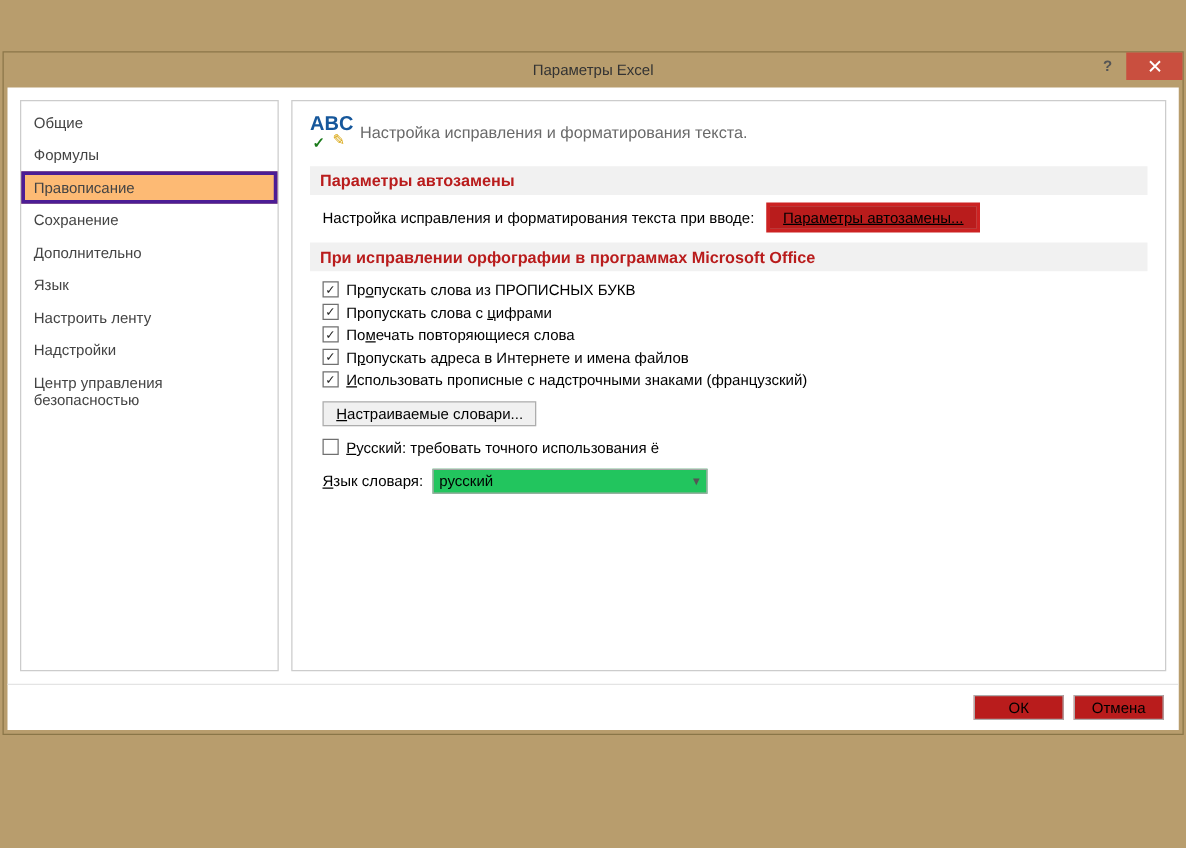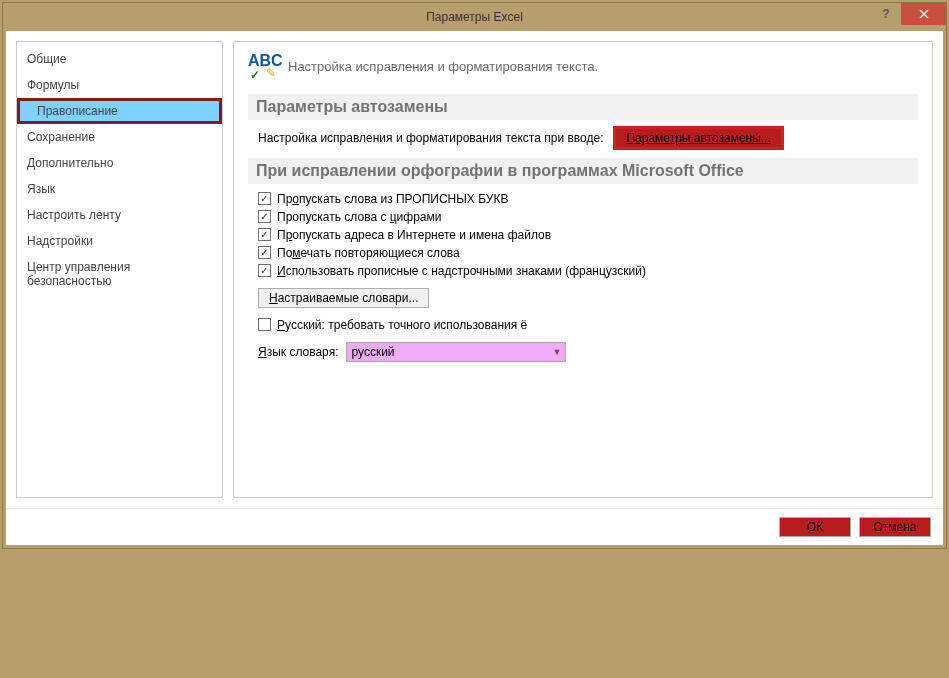--- a/index.html
+++ b/index.html
@@ -1,47 +1,47 @@
 <!DOCTYPE html>
 <html><head>
 <meta charset="utf-8">
 <style>
   * { box-sizing: border-box; font-family: "Segoe UI", Tahoma, sans-serif; font-size: 12px; }
   body { margin: 0; background: #b89d6d; padding: 2px; }
-  .window { width: 945px; height: 547px; background: #b89d6d; border: 1px solid #8a7648; }
+  .window { width: 945px; height: 547px; background: #b89d6d; border: 1px solid #8a7648; margin-top: 39px; }
   .titlebar { height: 28px; display: flex; align-items: center; position: relative; }
   .title { flex: 1; text-align: center; color: #333; font-size: 12px; }
   .win-controls { position: absolute; right: 0; top: 0; display: flex; }
   .win-btn { width: 30px; height: 22px; display: flex; align-items: center; justify-content: center; color: #444; }
   .close-btn { background: #c94f3f; color: #fff; width: 45px; }
   .help-btn { color: #555; font-weight: bold; }
   .client { background: #fff; margin: 0 3px 3px 3px; height: calc(100% - 31px); display: flex; flex-direction: column; }
   .main-area { flex: 1; display: flex; padding: 10px; gap: 10px; overflow: hidden; }
   .sidebar { width: 207px; border: 1px solid #ccc; padding: 4px 0; background: #fff; }
   .nav-item { padding: 6px 10px; color: #444; cursor: default; }
-  .nav-item.selected { background: #7dd3fc; border: 3px solid #7f1d1d; padding: 3px 17px; }
+  .nav-item.selected { background: #fdba74; border: 3px solid #4c1d95; padding: 3px 7px; }
   .content { flex: 1; border: 1px solid #ccc; padding: 10px 14px; overflow: auto; }
   .header-row { display: flex; align-items: center; gap: 10px; margin-bottom: 14px; }
   .abc-icon { width: 30px; height: 28px; position: relative; }
   .abc-text { font-family: Liberation Sans, sans-serif; font-weight: bold; color: #16579b; font-size: 16px; position: absolute; top: 0; }
   .abc-check { position: absolute; bottom: -2px; left: 2px; color: #1a7a1a; font-weight: bold; }
   .abc-pencil { position: absolute; bottom: 0; right: 2px; color: #d6a000; }
   .header-text { color: #6a6a6a; font-size: 13px; }
-  .section-head { background: #f1f1f1; padding: 4px 8px; color: #737373; font-weight: bold; font-size: 16px; margin: 8px 0; }
+  .section-head { background: #f1f1f1; padding: 4px 8px; color: #b91c1c; font-weight: bold; font-size: 13px; margin: 8px 0; }
   .row { display: flex; align-items: center; margin: 6px 0 10px 10px; gap: 12px; }
   .btn { border: 1px solid #adadad; background: #b91c1c; padding: 2px 10px; cursor: default; }
   .btn.highlight { outline: 3px solid #c22; outline-offset: -1px; }
   .opts { margin-left: 10px; }
   .opt { display: flex; align-items: flex-start; margin: 4px 0; gap: 6px; }
   .chk { width: 13px; height: 13px; border: 1px solid #707070; display: inline-flex; align-items: center; justify-content: center; font-size: 10px; color: #222; background: #fff; }
   .chk.checked::after { content: "✓"; }
   .u { text-decoration: underline; }
   .custom-dict-btn { border: 1px solid #adadad; background: #f0f0f0; padding: 2px 10px; margin: 6px 0; }
   .lang-row { display: flex; align-items: center; gap: 8px; margin-top: 10px; }
-  .dropdown { border: 1px solid #a8a8a8; width: 220px; height: 20px; display: flex; align-items: center; padding: 0 4px; justify-content: space-between; background: #f0abfc; }
+  .dropdown { border: 1px solid #a8a8a8; width: 220px; height: 20px; display: flex; align-items: center; padding: 0 4px; justify-content: space-between; background: #22c55e; }
   .dd-arrow { color: #555; font-size: 9px; }
   .footer { display: flex; justify-content: flex-end; gap: 8px; padding: 8px 12px; border-top: 1px solid #e4e4e4; }
   .footer .btn { width: 72px; text-align: center; padding: 2px 0; }
 </style>
 </head>
 <body>
 
 <div class="window">
   <div class="titlebar">
     <div class="title">Параметры Excel</div>
@@ -91,25 +91,25 @@
           <div class="opt">
             <span class="chk checked"></span>
             <span><span>Пр</span><span class="u">о</span><span>пускать слова из ПРОПИСНЫХ БУКВ</span></span>
           </div>
           <div class="opt">
             <span class="chk checked"></span>
             <span><span>Пропускать слова с </span><span class="u">ц</span><span>ифрами</span></span>
           </div>
           <div class="opt">
             <span class="chk checked"></span>
-            <span><span>П</span><span class="u">р</span><span>опускать адреса в Интернете и имена файлов</span></span>
+            <span><span>По</span><span class="u">м</span><span>ечать повторяющиеся слова</span></span>
           </div>
           <div class="opt">
             <span class="chk checked"></span>
-            <span><span>По</span><span class="u">м</span><span>ечать повторяющиеся слова</span></span>
+            <span><span>П</span><span class="u">р</span><span>опускать адреса в Интернете и имена файлов</span></span>
           </div>
           <div class="opt">
             <span class="chk checked"></span>
             <span><span></span><span class="u">И</span><span>спользовать прописные с надстрочными знаками (французский)</span></span>
           </div>
           <div class="custom-dict-btn" style="display:inline-block;">
             <span></span><span class="u">Н</span><span>астраиваемые словари...</span>
           </div>
           <div class="opt">
             <span class="chk"></span>

